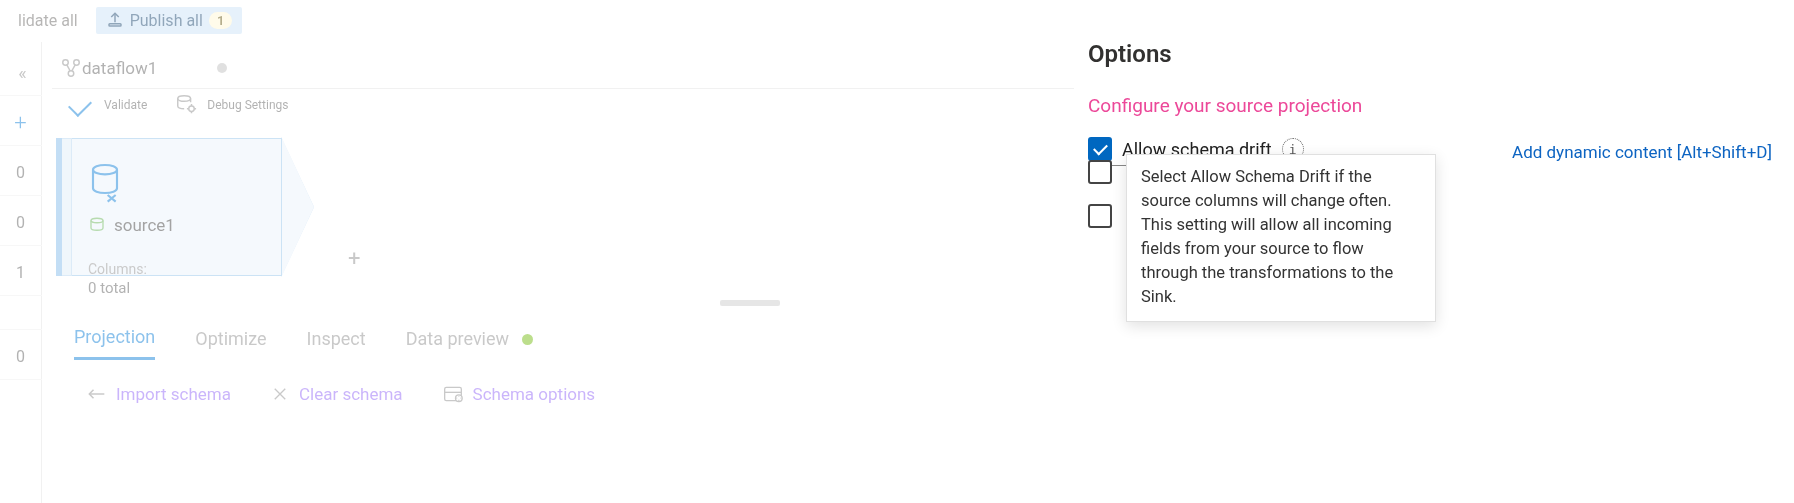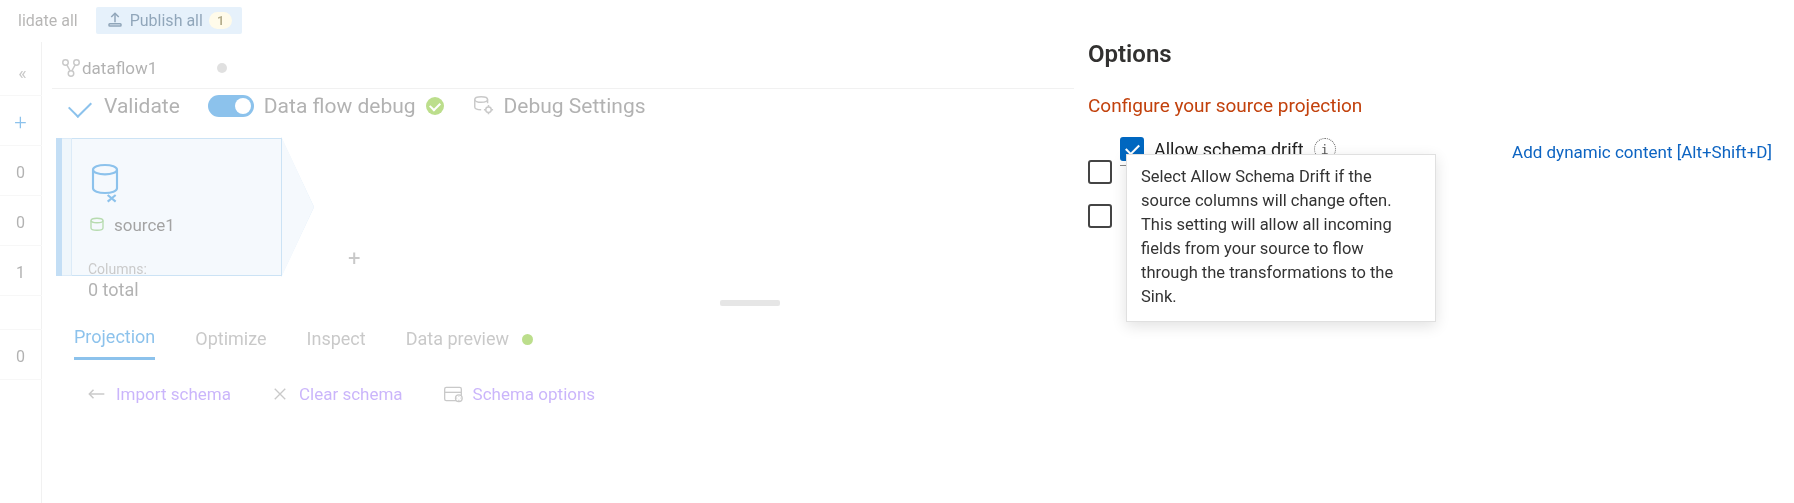--- a/index.html
+++ b/index.html
@@ -21,71 +21,71 @@
   .leftrail .plus { color:#0078d4; font-size:22px; font-weight:300; }
 
   
   .tabrow { position:absolute; left:52px; top:48px; height:40px; display:flex; align-items:center; }
   .tabrow .tab { display:flex; align-items:center; padding:0 18px 0 8px; font-size:17px; color:#555; }
   .tabrow .tab svg { width:22px; height:22px; }
   .tabrow .dot { width:10px; height:10px; border-radius:50%; background:#bbb; margin-left:60px; }
   .tabrow-line { position:absolute; left:52px; right:720px; top:88px; height:1px; background:#e1e1e1; }
 
   
-  .actionbar { position:absolute; left:70px; top:94px; display:flex; align-items:center; gap:28px; color:#555; font-size:21px; }
+  .actionbar { position:absolute; left:70px; top:94px; display:flex; align-items:center; gap:28px; color:#555; font-size:12px; }
   .actionbar .act { display:flex; align-items:center; gap:10px; }
   .toggle { width:46px; height:22px; border-radius:12px; background:#0078d4; position:relative; }
   .toggle::after { content:""; position:absolute; right:3px; top:3px; width:16px; height:16px; border-radius:50%; background:#fff; }
   .greencheck { width:18px; height:18px; border-radius:50%; background:#6bb700; display:flex; align-items:center; justify-content:center; }
   .greencheck::after { content:""; width:8px; height:5px; border-left:2px solid #fff; border-bottom:2px solid #fff; transform:rotate(-45deg); margin-top:-2px; }
   .checkmark-blue { width:20px; height:14px; border-left:2.5px solid #0078d4; border-bottom:2.5px solid #0078d4; transform:rotate(-45deg); margin-right:4px; }
 
   
   .canvas { position:absolute; left:56px; top:138px; }
   .node-outer { display:flex; align-items:stretch; }
   .leftbar1 { width:6px; background:#7ab6e8; }
   .leftbar2 { width:10px; background:#dceaf7; border:1px solid #b2d2ef; border-left:none; }
   .nodecard { width:210px; height:138px; background:#e9f2fb; border:1px solid #8fc0e8; border-left:none; display:flex; align-items:flex-start; padding:14px 16px 10px 16px; gap:12px;flex-direction:column; }
   .source-icon-box { width:34px; height:44px; display:flex; align-items:center; justify-content:center; margin-top:10px; }
   .source-icon-main { color:#0078d4; }
   .nodecontent .title { display:flex; align-items:center; gap:8px; font-size:17px; color:#333; }
   .nodecontent .title svg { width:18px; height:18px; }
   .nodecontent .sub { margin-top:26px; font-size:14px; color:#8a8a8a; }
-  .nodecontent .val { font-size:18px; color:#555; margin-top:2px; }
+  .nodecontent .val { font-size:15px; color:#555; margin-top:2px; }
   .arrowtip { width:0; height:0; border-top:69px solid transparent; border-bottom:69px solid transparent; border-left:32px solid #e9f2fb; position:relative; }
   .arrowtip::before { content:""; position:absolute; left:-33px; top:-70px; width:0; height:0; border-top:70px solid transparent; border-bottom:70px solid transparent; border-left:33px solid #8fc0e8; z-index:-1; }
   .plus-after { position:absolute; left:292px; top:108px; font-size:22px; color:#888; }
 
   
   .draghandle { position:absolute; left:720px; top:300px; width:60px; height:6px; background:#c8c8c8; border-radius:2px; }
 
   
   .lowertabs { position:absolute; left:74px; top:320px; display:flex; align-items:center; gap:40px; font-size:18px; color:#888; }
   .lowertabs .ltab { padding:6px 0 10px 0; }
   .lowertabs .ltab.active { color:#0078d4; border-bottom:3px solid #0078d4; }
   .lowertabs .dotgreen { width:11px; height:11px; border-radius:50%; background:#6bb700; display:inline-block; margin-left:8px; }
 
   
   .schemaactions { position:absolute; left:86px; top:384px; display:flex; align-items:center; gap:40px; font-size:17px; color:#8b5cf6; }
   .schemaactions .sa { display:flex; align-items:center; gap:10px; }
 
   
   .options { position:absolute; right:0; top:12px; width:720px; height:503px; padding:28px 22px 0 14px; }
   .options h2 { font-size:24px; font-weight:600; margin-bottom:26px; }
-  .options .subtitle { font-size:19px; color:#c2410c; margin-bottom:20px; }
+  .options .subtitle { font-size:19px; color:#ec4899; margin-bottom:20px; }
 
   .optrow { display:flex; align-items:center; gap:10px; margin-bottom:4px; flex-wrap:nowrap; }
   .checkbox { width:24px; height:24px; border:2px solid #444; border-radius:3px; flex-shrink:0; display:flex; align-items:center; justify-content:center; background:#fff; }
   .checkbox.checked { background:#0067c0; border-color:#0067c0; }
   .checkbox.checked::after { content:""; width:11px; height:6px; border-left:2.5px solid #fff; border-bottom:2.5px solid #fff; transform:rotate(-45deg); margin-top:-3px; }
   .optlabel { font-size:18px; color:#222; }
   .info-icon { width:22px; height:22px; border:1.5px dotted #666; border-radius:50%; display:flex; align-items:center; justify-content:center; font-size:13px; color:#555; font-family:monospace; flex-shrink:0; }
   .dynlink { color:#0d64c2; font-size:17px; margin-left:auto; }
 
-  .underline-box { display:inline-block; border-bottom:1.5px solid #888; padding-bottom:4px;margin-left:32px; }
+  .underline-box { display:inline-block; border-bottom:1.5px solid #888; padding-bottom:4px; }
 
   .checkcol { position:absolute; left:14px; top:148px; display:flex; flex-direction:column; gap:20px; }
 
   .tooltip { position:absolute; left:52px; top:142px; width:310px; background:#fff; border:1px solid #e0e0e0; box-shadow:0 4px 14px rgba(0,0,0,0.12); padding:10px 14px 12px 14px; font-size:16.5px; color:#333; line-height:1.45; }
 
   
   svg { overflow:visible; }
 </style>
 </head>
 <body>
@@ -131,25 +131,20 @@
     <span>dataflow1</span>
     <span class="dot"></span>
   </div>
 </div>
 <div class="tabrow-line"></div>
 
 <div class="actionbar">
   <div class="act">
     <span class="checkmark-blue"></span>
     <span>Validate</span>
-  </div>
-  <div class="act">
-    <span class="toggle"></span>
-    <span>Data flow debug</span>
-    <span class="greencheck"></span>
   </div>
   <div class="act">
     <svg width="22" height="22" viewBox="0 0 24 24" fill="none" stroke="#888" stroke-width="1.6">
       <ellipse cx="10" cy="5" rx="7" ry="3"></ellipse>
         <path d="M3 5v8c0 1.7 3.1 3 7 3"></path>
         <path d="M17 5v4"></path>
       <circle cx="18" cy="16" r="3"></circle>
         <path d="M18 11v2M18 19v2M13 16h2M21 16h2"></path>
     </svg>
     <span>Debug Settings</span>

